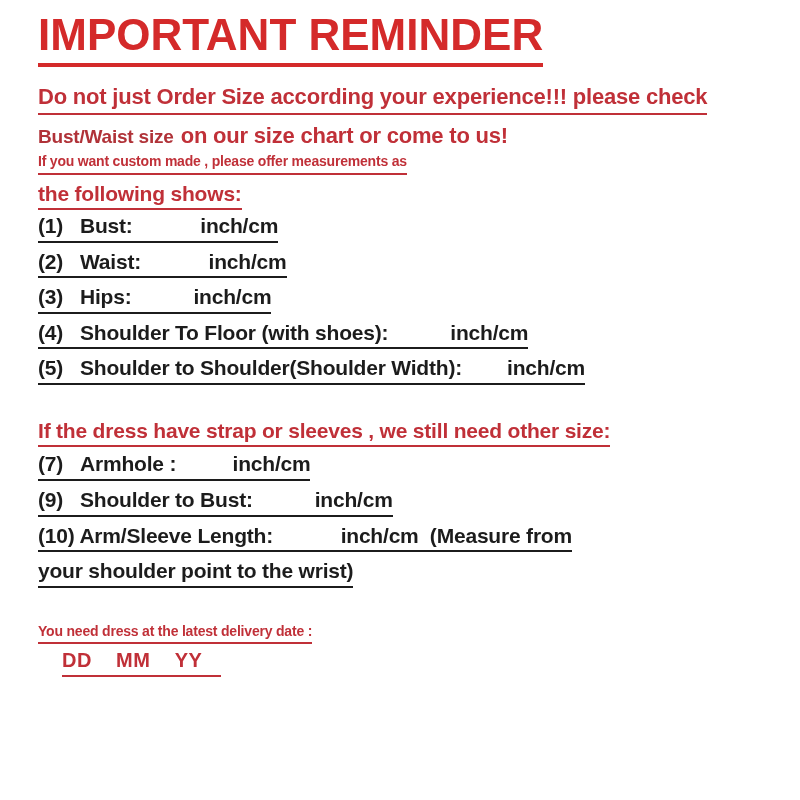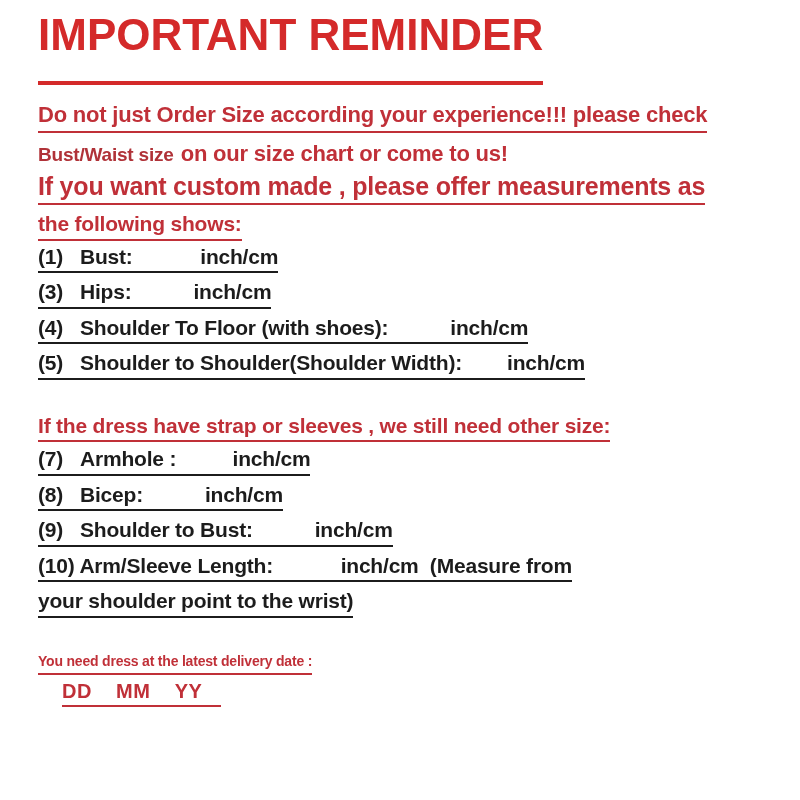--- a/index.html
+++ b/index.html
@@ -20,29 +20,29 @@
   }
   .line{display:table;line-height:1.12;white-space:nowrap;}
   .u{border-bottom:2px solid currentColor;padding-bottom:3px;}
   .red{color:var(--body-red);}
   .black{color:var(--text-black);}
 
   .title{
     font-size:44px;
     color:var(--title-red);
     border-bottom:4px solid var(--title-red);
-    padding-bottom:22px;
+    padding-bottom:4px;
     margin-bottom:18px;
     letter-spacing:0;
   }
   .check-line{font-size:22px;margin-bottom:8px;text-align:right;}
   .bust-line{font-size:22px;margin-bottom:6px;display:table;line-height:1.15;white-space:nowrap;}
   .bust-prefix{color:var(--dark-red);font-size:19px;}
   .bust-rest{color:var(--body-red);margin-left:7px;text-align:right;}
-  .custom1{font-size:25px;margin-bottom:7px;}
+  .custom1{font-size:14px;margin-bottom:7px;}
   .custom2{font-size:21px;margin-bottom:4px;}
   .item{font-size:21px;margin-bottom:7px;}
   .strap-heading{font-size:21px;margin-top:34px;margin-bottom:5px;}
   .delivery-heading{font-size:14px;margin-top:36px;margin-bottom:5px;}
   .date-line{font-size:20px;letter-spacing:0.5px;margin-left:24px;}
 </style>
 </head>
 <body>
 
 <h1 class="line title">IMPORTANT REMINDER</h1>
@@ -52,29 +52,29 @@
 <p class="bust-line">
     <span class="bust-prefix">Bust/Waist size</span>
     <span class="bust-rest">on our size chart or come to us!</span>
   </p>
 
 <p class="line u red custom1">If you want custom made , please offer measurements as</p>
 <p class="line u red custom2">the following shows:</p>
 
 <div>
   <p class="line u black item">(1)&nbsp;&nbsp;&nbsp;Bust:&nbsp;&nbsp;&nbsp;&nbsp;&nbsp;&nbsp;&nbsp;&nbsp;&nbsp;&nbsp;&nbsp;&nbsp;inch/cm</p>
+  <p class="line u black item">(2)&nbsp;&nbsp;&nbsp;Waist:&nbsp;&nbsp;&nbsp;&nbsp;&nbsp;&nbsp;&nbsp;&nbsp;&nbsp;&nbsp;&nbsp;&nbsp;inch/cm</p>
   <p class="line u black item">(3)&nbsp;&nbsp;&nbsp;Hips:&nbsp;&nbsp;&nbsp;&nbsp;&nbsp;&nbsp;&nbsp;&nbsp;&nbsp;&nbsp;&nbsp;inch/cm</p>
   <p class="line u black item">(4)&nbsp;&nbsp;&nbsp;Shoulder To Floor (with shoes):&nbsp;&nbsp;&nbsp;&nbsp;&nbsp;&nbsp;&nbsp;&nbsp;&nbsp;&nbsp;&nbsp;inch/cm</p>
   <p class="line u black item">(5)&nbsp;&nbsp;&nbsp;Shoulder to Shoulder(Shoulder Width):&nbsp;&nbsp;&nbsp;&nbsp;&nbsp;&nbsp;&nbsp;&nbsp;inch/cm</p>
 </div>
 
 <p class="line u red strap-heading">If the dress have strap or sleeves , we still need other size:</p>
 
 <div>
   <p class="line u black item">(7)&nbsp;&nbsp;&nbsp;Armhole :&nbsp;&nbsp;&nbsp;&nbsp;&nbsp;&nbsp;&nbsp;&nbsp;&nbsp;&nbsp;inch/cm</p>
-  <p class="line u black item">(8)&nbsp;&nbsp;&nbsp;Bicep:&nbsp;&nbsp;&nbsp;&nbsp;&nbsp;&nbsp;&nbsp;&nbsp;&nbsp;&nbsp;&nbsp;inch/cm</p>
   <p class="line u black item">(9)&nbsp;&nbsp;&nbsp;Shoulder to Bust:&nbsp;&nbsp;&nbsp;&nbsp;&nbsp;&nbsp;&nbsp;&nbsp;&nbsp;&nbsp;&nbsp;inch/cm</p>
   <p class="line u black item">(10) Arm/Sleeve Length:&nbsp;&nbsp;&nbsp;&nbsp;&nbsp;&nbsp;&nbsp;&nbsp;&nbsp;&nbsp;&nbsp;&nbsp;inch/cm&nbsp;&nbsp;(Measure from</p>
   <p class="line u black item">your shoulder point to the wrist)</p>
 </div>
 
 <p class="line u red delivery-heading">You need dress at the latest delivery date :</p>
 <p class="line u red date-line">DD&nbsp;&nbsp;&nbsp;&nbsp;MM&nbsp;&nbsp;&nbsp;&nbsp;YY&nbsp;&nbsp;&nbsp;</p>
 
 </body></html>

